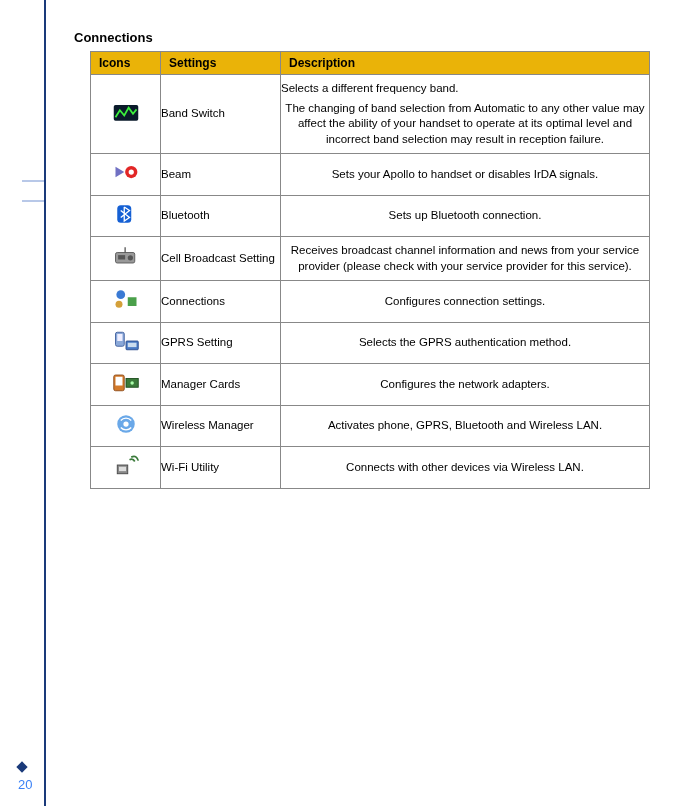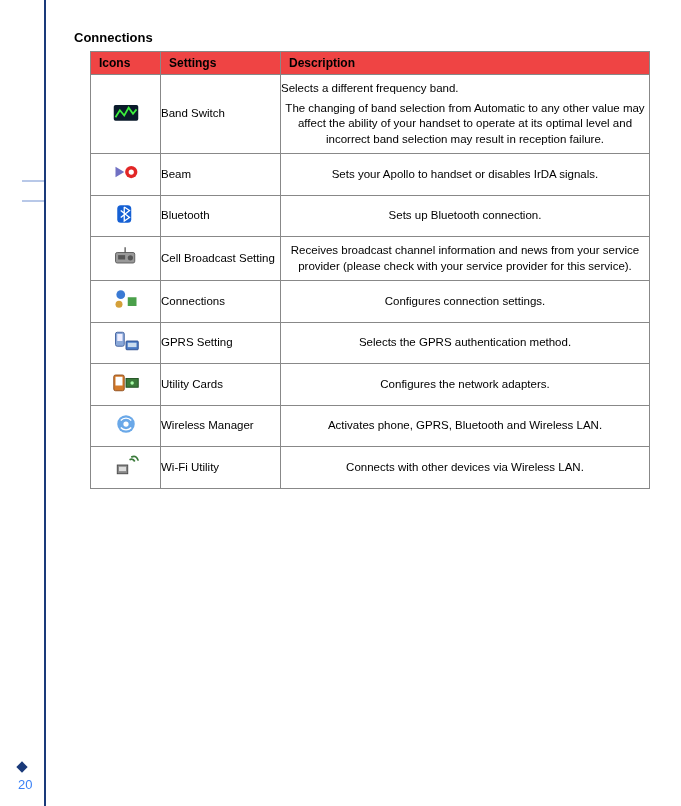--- a/index.html
+++ b/index.html
@@ -60,21 +60,21 @@
     font-size: 13px;
     margin-bottom: 6px;
   }
   table.settings {
     border-collapse: collapse;
     width: 560px;
     margin-left: 16px;
     table-layout: fixed;
   }
   table.settings th {
-    background: #ef4444;
+    background: #eab308;
     text-align: left;
     font-weight: bold;
     padding: 4px 8px;
     border: 1px solid #888;
     font-size: 12px;
   }
   table.settings td {
     border: 1px solid #888;
     padding: 6px 0;
     vertical-align: middle;
@@ -194,21 +194,21 @@
         </tr>
         <tr>
           <td class="icon-cell">
   <svg class="icon" viewBox="0 0 32 24">
               <rect x="2" y="4" width="12" height="18" rx="2" fill="#d47a2a" stroke="#8a4a1a"></rect>
               <rect x="4" y="6" width="8" height="10" fill="#fff"></rect>
               <rect x="16" y="8" width="14" height="10" fill="#3a7a3a" stroke="#1a4a1a"></rect>
               <circle cx="23" cy="13" r="2" fill="#afa"></circle>
             </svg>
 </td>
-          <td>Utility Cards</td>
+          <td>Manager Cards</td>
           <td class="desc">
             <p>Configures the network adapters.</p>
           </td>
         </tr>
         <tr>
           <td class="icon-cell">
   <svg class="icon" viewBox="0 0 32 24">
               <circle cx="16" cy="12" r="10" fill="#6aa8e8"></circle>
               <circle cx="16" cy="12" r="3" fill="#fff"></circle>
               <path d="M10,8 A8,8 0 0 1 22,8" stroke="#fff" stroke-width="1.5" fill="none"></path>

